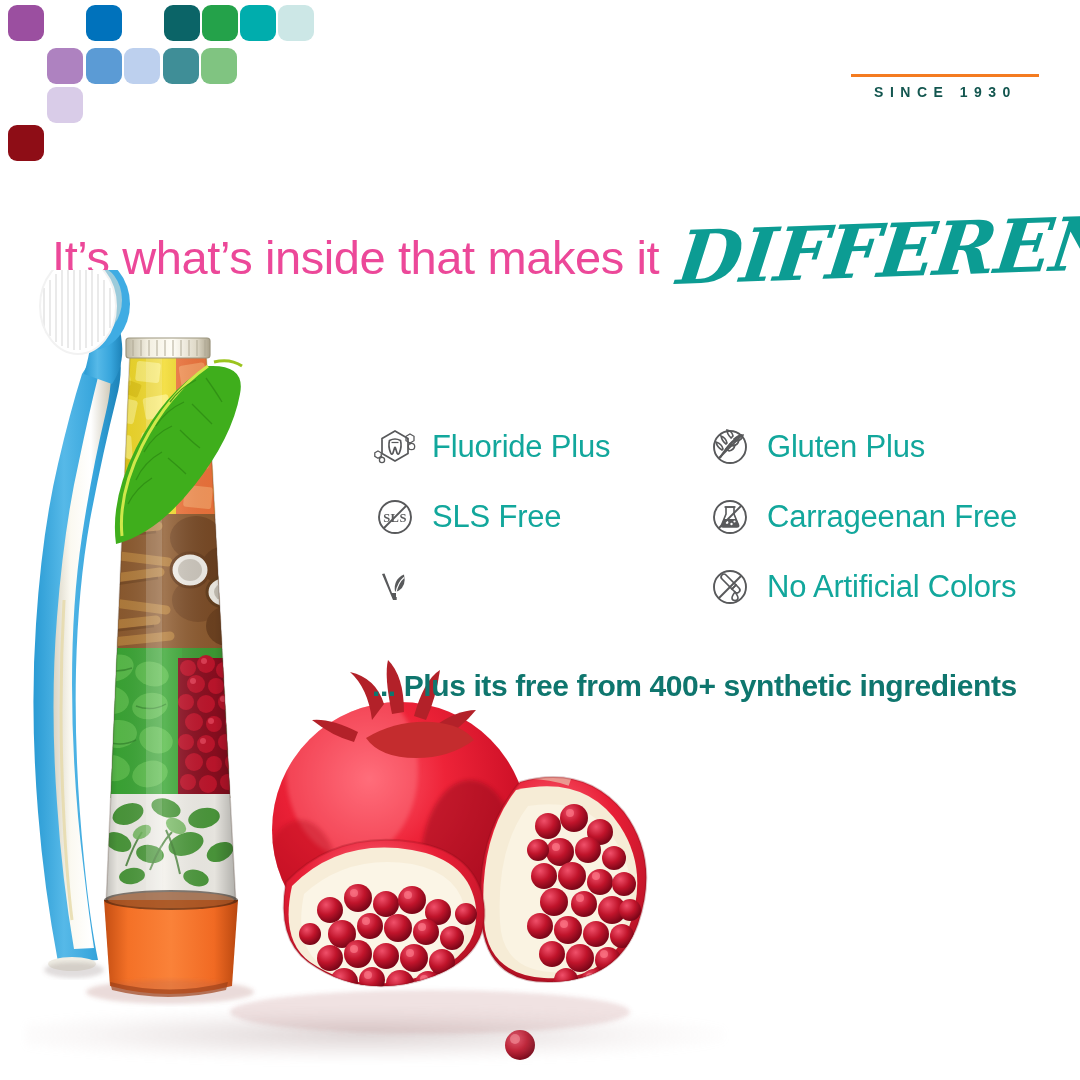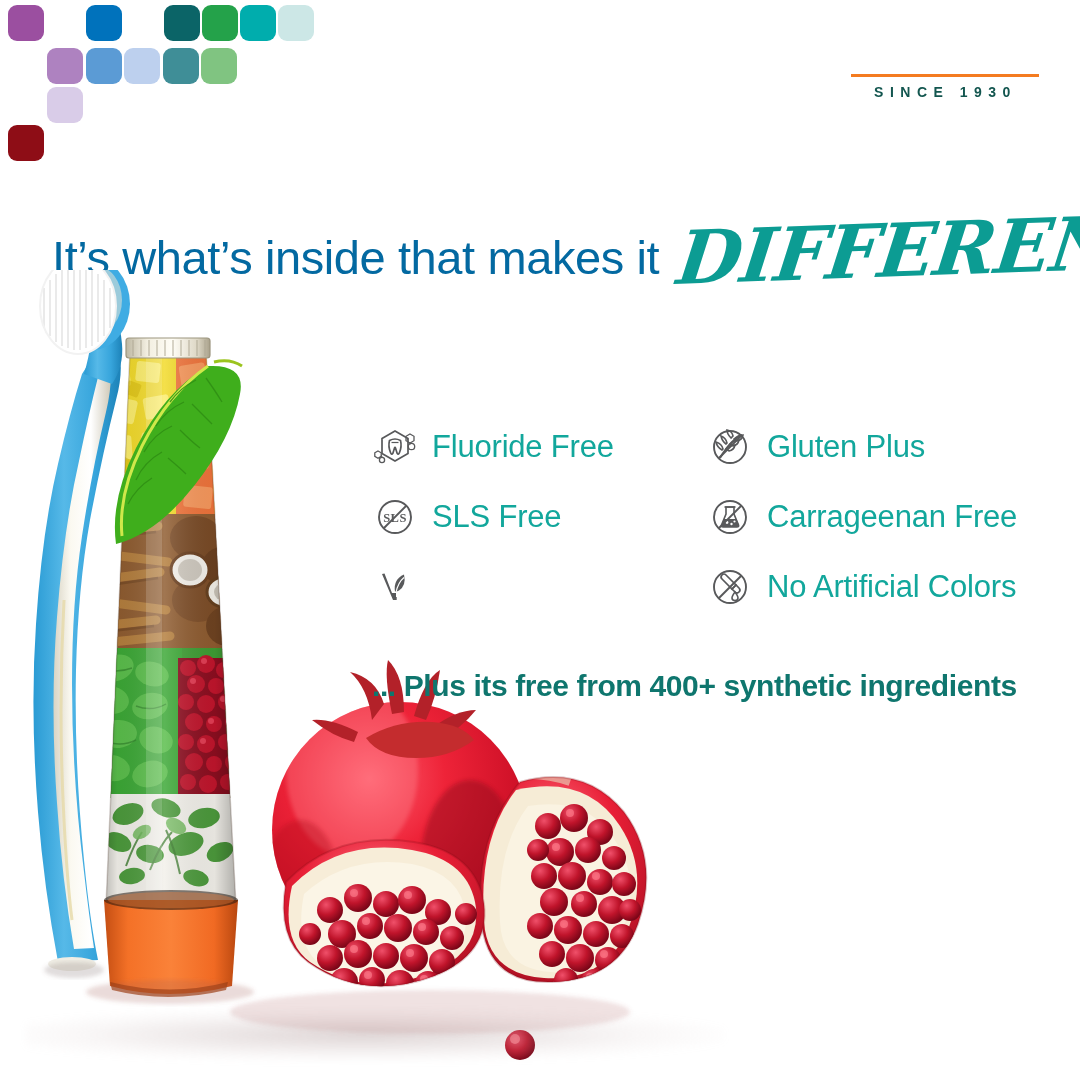--- a/index.html
+++ b/index.html
@@ -15,21 +15,21 @@
   .logo{position:absolute;left:843px;top:24px;width:205px;height:82px;}
   .logo-word{position:relative;height:54px;}
   .logo-rule{position:absolute;left:8px;top:50px;width:188px;height:3px;background:#F47B20;}
   .logo-since{position:absolute;left:0;top:60px;width:205px;text-align:center;
       font-size:14px;letter-spacing:6.5px;color:#13564F;font-weight:700;}
   .logo-reg{position:absolute;right:-4px;top:4px;font-size:11px;color:#13564F;}
 
   
   .headline{position:absolute;left:52px;top:205px;width:990px;height:80px;
       white-space:nowrap;}
-  .headline-main{font-size:47px;color:#0369a1;font-weight:300;letter-spacing:-0.4px;
+  .headline-main{font-size:47px;color:#ec4899;font-weight:300;letter-spacing:-0.4px;
       vertical-align:baseline;}
   .headline-script{display:inline-block;font-size:74px;color:#0C9C93;
       font-family:"DejaVu Serif", serif;font-style:italic;font-weight:700;
       letter-spacing:-1px;transform:skewX(-9deg) rotate(-2deg);
       transform-origin:left bottom;margin-left:14px;position:relative;top:10px;}
 
   
   .features{position:absolute;left:372px;top:412px;width:680px;height:210px;}
   .feat-col{position:absolute;top:0;width:340px;}
   .feat-col.left{left:0;}
@@ -547,21 +547,21 @@
             <line x1="18.5" y1="17.5" x2="25.5" y2="17.5" stroke-width="1.2"></line>
             <polygon points="37,9 41,11.3 41,15.7 37,18 33,15.7 33,11.3" stroke-width="1.3"></polygon>
             <circle cx="38.5" cy="21.5" r="3.2" stroke-width="1.3"></circle>
             <polygon points="5,26 8.2,27.8 8.2,31.4 5,33.2 1.8,31.4 1.8,27.8" stroke-width="1.3"></polygon>
             <circle cx="9" cy="35" r="2.6" stroke-width="1.3"></circle>
             <line x1="33.8" y1="14" x2="35.2" y2="14.6" stroke-width="1.1"></line>
             <line x1="37" y1="18.3" x2="37.6" y2="19.2" stroke-width="1.1"></line>
             <line x1="8.3" y1="30.2" x2="9.2" y2="32.6" stroke-width="1.1"></line>
           </svg>
         </span>
-        <span class="feat-label">Fluoride Free</span>
+        <span class="feat-label">Fluoride Plus</span>
       </div>
 
       <div class="feat-row">
         <span class="feat-ico">
           <svg width="44" height="44" viewBox="0 0 44 44" fill="none" stroke="#58595B" stroke-width="1.9">
             <circle cx="22" cy="22" r="16"></circle>
             <line x1="10.5" y1="33.5" x2="33.5" y2="10.5"></line>
             <text x="22" y="27" text-anchor="middle" font-family="'Liberation Serif', serif" font-size="12.5" font-weight="700" fill="#58595B" stroke="none" letter-spacing="0.5">SLS</text>
           </svg>
         </span>

